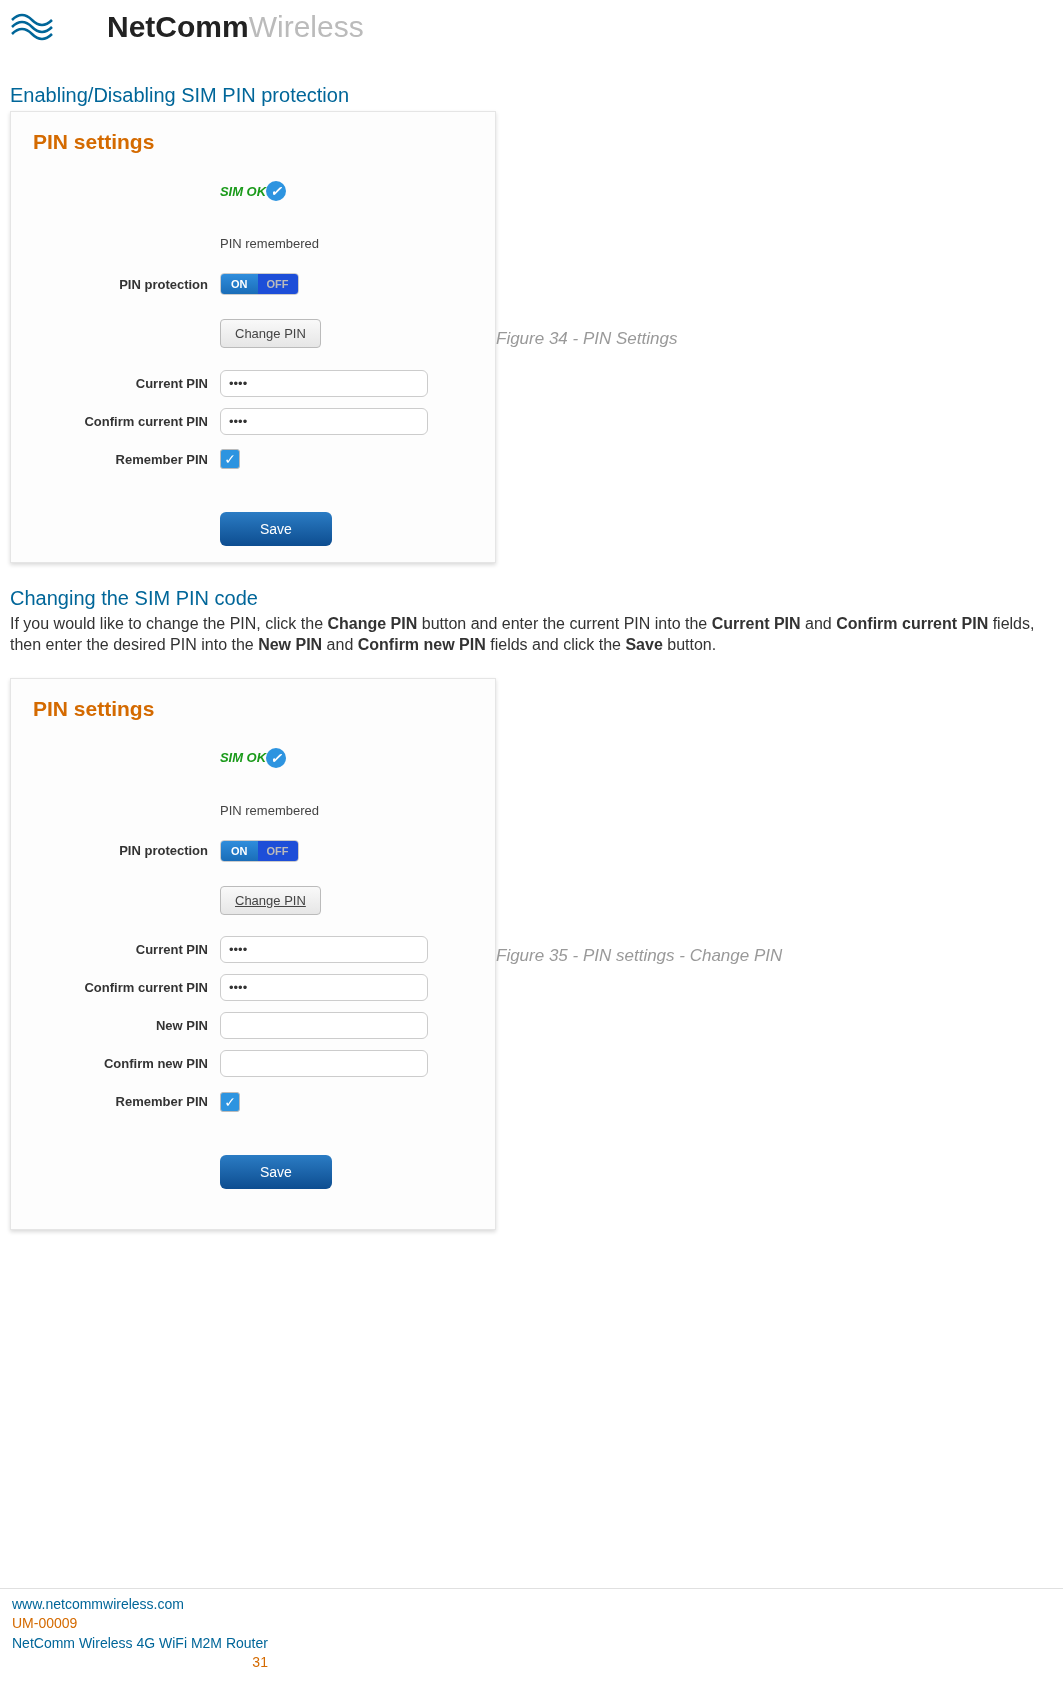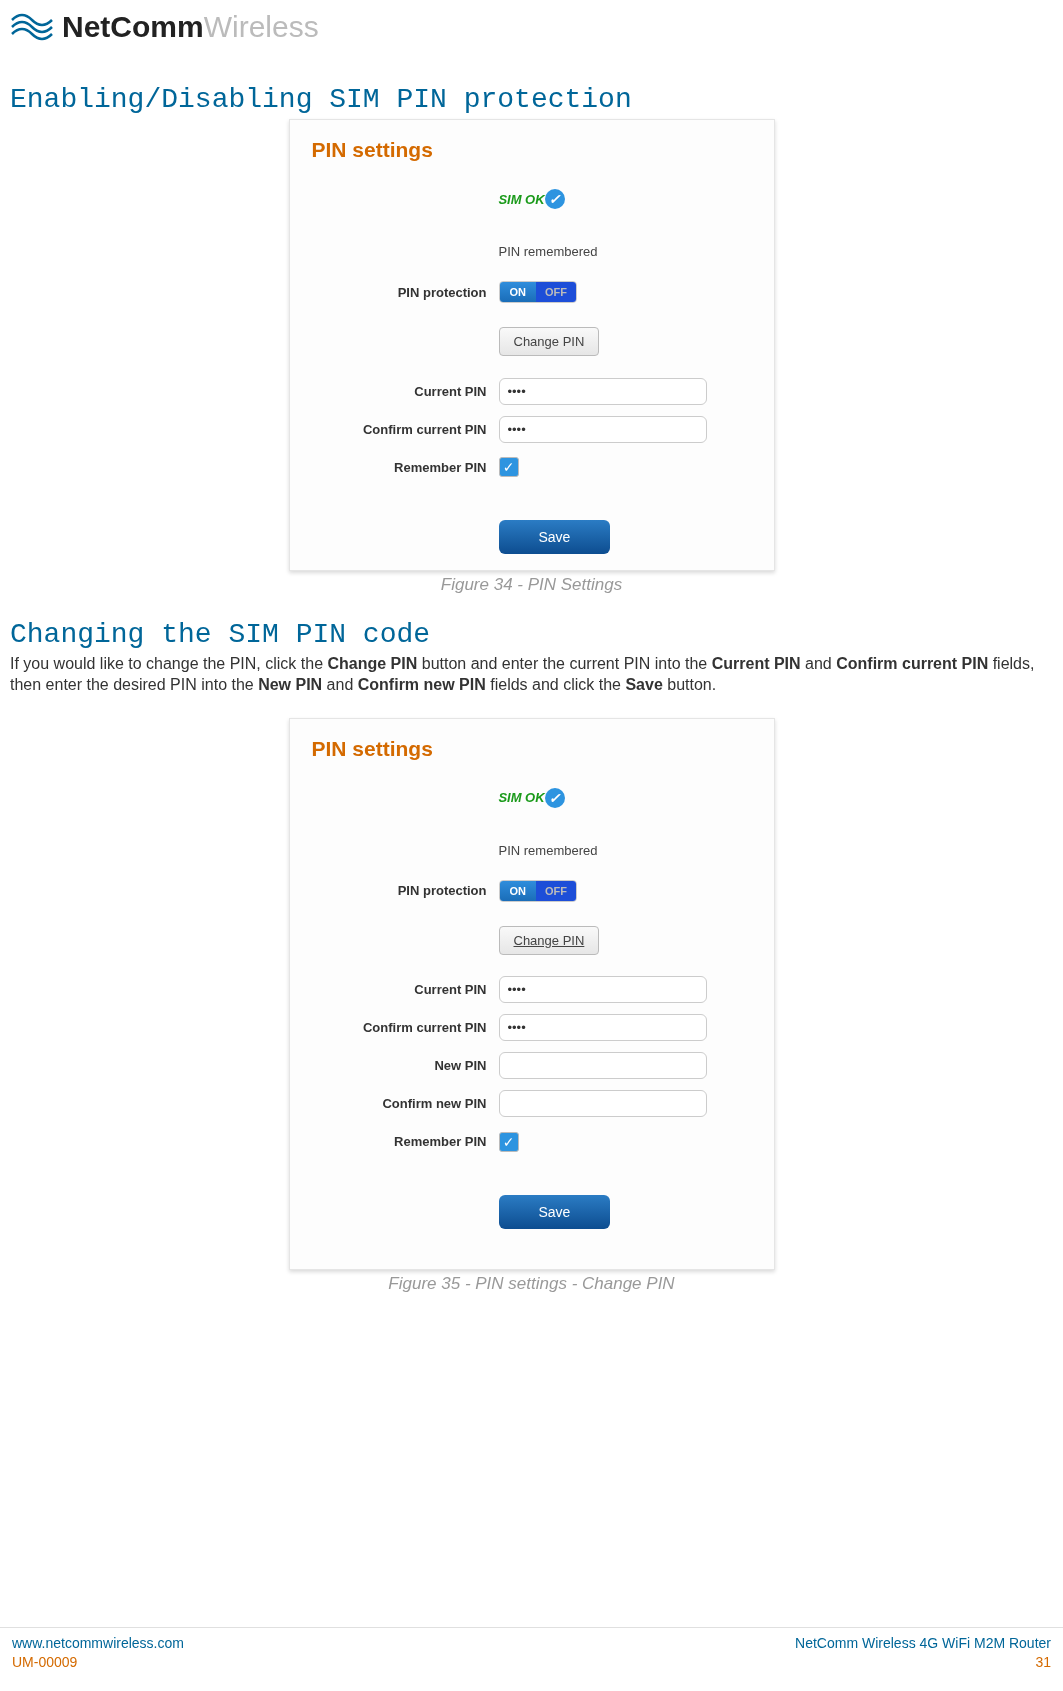--- a/index.html
+++ b/index.html
@@ -22,38 +22,37 @@
     margin-bottom: 40px;
   }
   .logo-icon {
     width: 44px;
     height: 30px;
   }
   .logo-text {
     font-size: 30px;
     color: #222;
   }
-  .logo-text .bold { font-weight: 700; color:#222; }
+  .logo-text .bold { font-weight: 700; color:#222;margin-left:45px; }
   .logo-text .light { font-weight: 300; color:#bbb; }
   .section-heading {
     color: #006699;
-    font-size: 28px;
+    font-size: 20px;
     font-weight: 400;
     margin: 0 0 4px 0;
-    font-family: Liberation Mono, monospace;
   }
   .body-text {
     font-size: 16px;
     margin: 0 0 22px 0;
     line-height: 1.3;
   }
   .body-text .bold { font-weight: 700; }
   .figure-wrap {
     display:flex;
-    flex-direction:column;
+    flex-direction:row;
     align-items:center;
     margin-bottom: 24px;
   }
   .figure-caption {
     font-style: italic;
     color: #999;
     font-size: 17px;
     margin-top: 4px;
     text-align:center;
   }
@@ -173,20 +172,21 @@
   .footer {
     position:absolute;
     bottom: 18px;
     left:0;right:0;
     border-top:1px solid #e0e0e0;
     padding: 6px 12px 0 12px;
     display:flex;
     justify-content:space-between;
     align-items:flex-start;
     font-size: 14px;
+    flex-direction: column;
   }
   .footer-left { color:#006699; line-height:1.4; }
   .footer-left .doc { color:#d46a00; }
   .footer-right { color:#006699; text-align:right; line-height:1.4; }
   .footer-right .pg { color:#d46a00; }
 </style>
 </head>
 <body>
 
 <div class="page">

